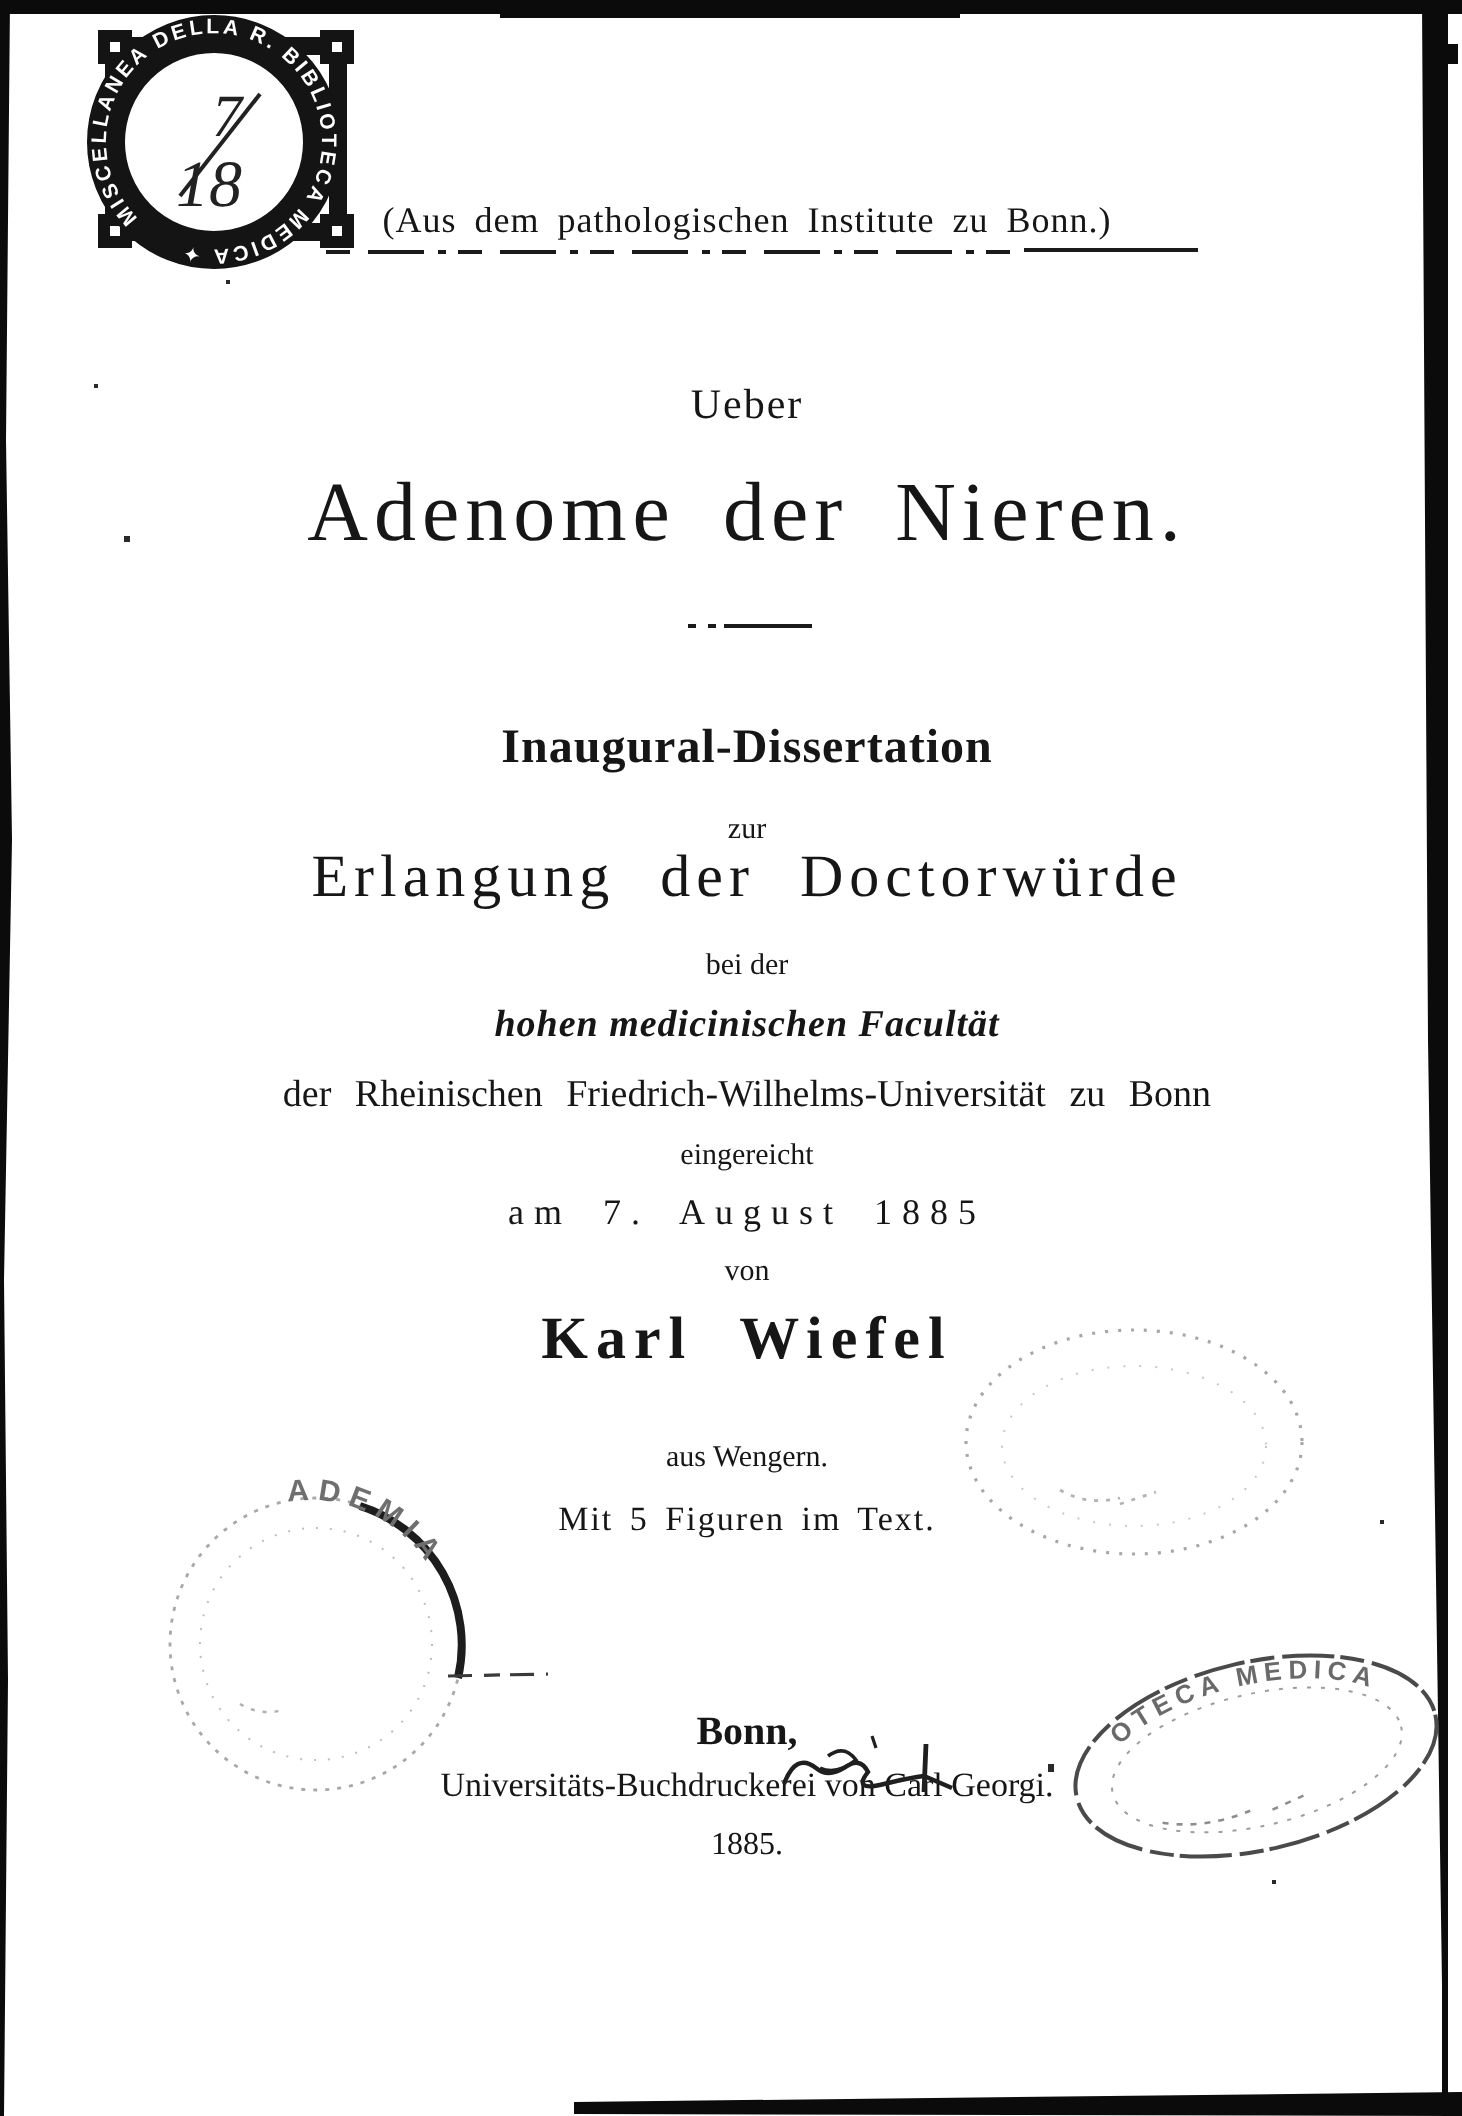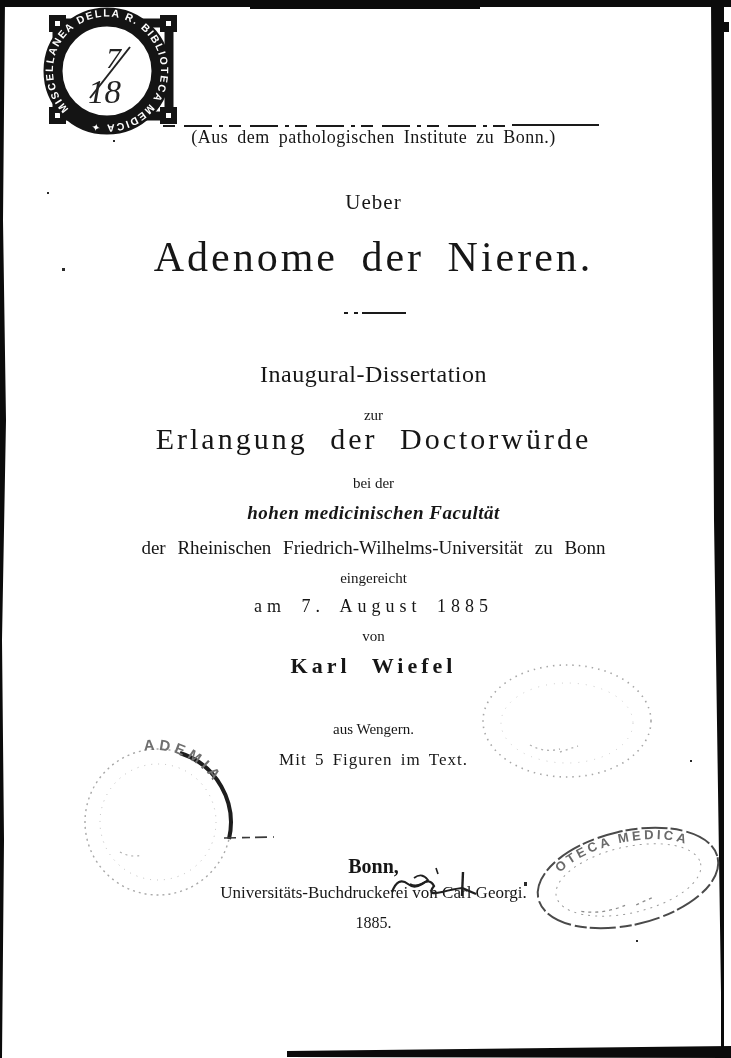--- a/index.html
+++ b/index.html
@@ -7,34 +7,34 @@
     position:relative;
     width:731px;height:1058px;
     background:#ffffff;
     overflow:hidden;
     font-family:"Liberation Serif","DejaVu Serif",serif;
   }
   .line{
     position:absolute;left:16px;right:0;
     text-align:center;color:#161616;white-space:nowrap;
   }
-  .institute{top:100px;font-size:18px;letter-spacing:.5px;word-spacing:4px;margin-top:27px;}
+  .institute{top:100px;font-size:18px;letter-spacing:.5px;word-spacing:4px;}
   .ueber{top:190px;font-size:21px;letter-spacing:1px;}
   .main-title{top:233px;font-size:42px;letter-spacing:3px;word-spacing:10px;}
-  .dissertation{top:361px;font-size:24px;font-weight:normal;letter-spacing:.5px;}
+  .dissertation{top:361px;font-size:24px;font-weight:bold;letter-spacing:.5px;}
   .small-word{font-size:15px;}
   .zur{top:407px;}
   .erlangung{top:422px;font-size:30px;font-weight:normal;letter-spacing:3px;word-spacing:12px;}
   .beider{top:475px;}
   .facultaet{top:502px;font-size:19px;font-weight:bold;letter-spacing:.5px;font-style:italic;}
   .university{top:537px;font-size:19px;word-spacing:7px;}
   .eingereicht{top:570px;}
   .dateline{top:596px;font-size:18px;letter-spacing:5px;word-spacing:6px;}
   .von{top:628px;}
-  .author{top:653px;font-size:22px;font-weight:bold;letter-spacing:4px;word-spacing:12px;}
+  .author{top:653px;font-size:30px;font-weight:bold;letter-spacing:4px;word-spacing:12px;}
   .origin{top:685px;margin-top:36px;}
   .figures{top:750px;font-size:17px;letter-spacing:1px;word-spacing:3px;}
   .city{top:855px;font-size:20px;font-weight:bold;}
   .printer{top:883px;font-size:17px;}
   .year{top:914px;font-size:16px;}
   .overlay{
     position:absolute;left:0;top:0;width:731px;height:1058px;
     pointer-events:none;
   }
   .stamp-ring-text{font-family:"Liberation Sans","DejaVu Sans",sans-serif;font-size:10.5px;letter-spacing:1.6px;font-weight:bold;fill:#ffffff;}

